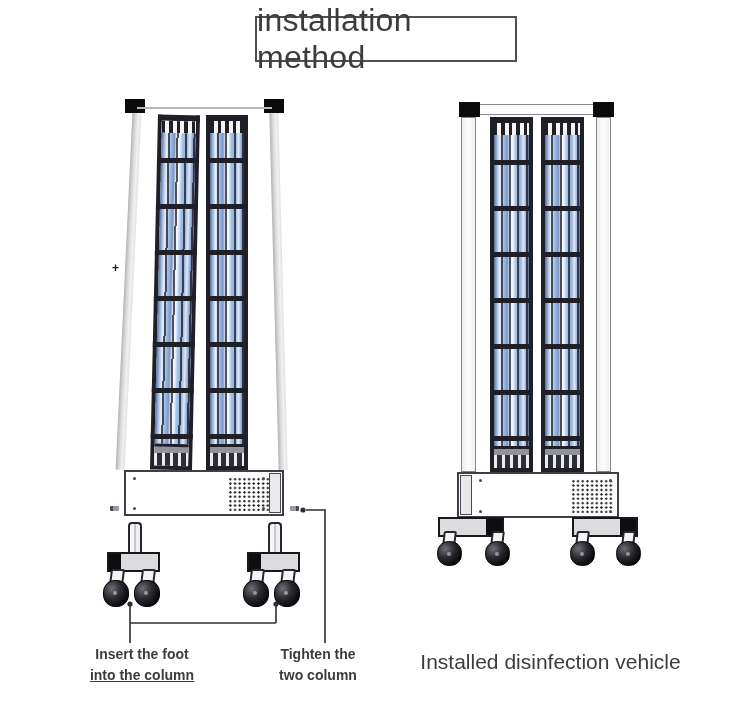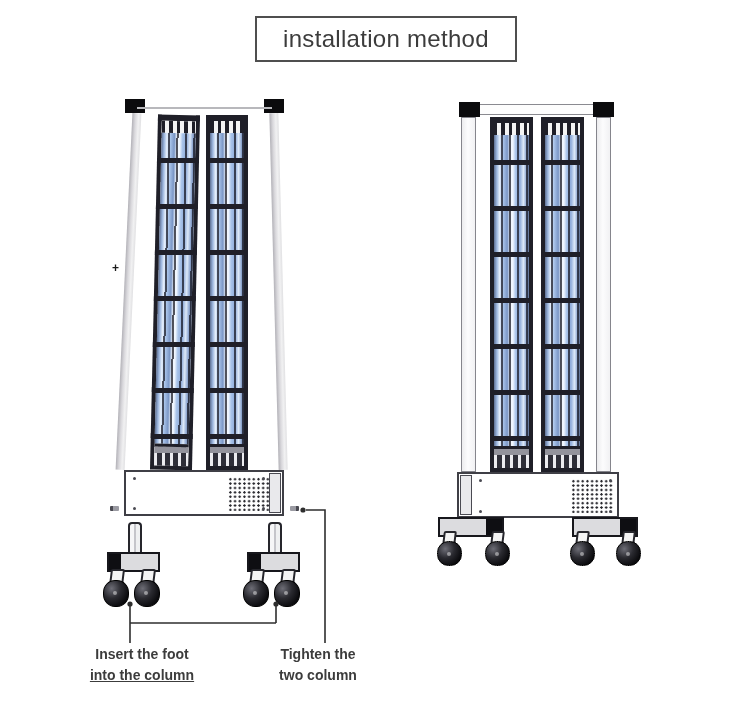--- a/index.html
+++ b/index.html
@@ -7,21 +7,21 @@
     position:relative; width:729px; height:705px; background:#fff; overflow:hidden;
     font-family:"Liberation Sans", sans-serif; color:var(--text,#3c3c3c);
   }
   .group {  }
 
   
   .title-box {
     position:absolute; left:255px; top:16px; width:262px; height:46px; box-sizing:border-box;
     border:2px solid var(--box-border,#4f4f4f);
     display:flex; align-items:center; justify-content:center;
-    font-size:24px; letter-spacing:0.3px; color:var(--text,#3c3c3c);
+    font-size:32px; letter-spacing:0.3px; color:var(--text,#3c3c3c);
   }
 
   
   .cap { position:absolute; width:20px; height:14px; background:#0b0b0d; }
   .col {
     position:absolute; width:9px;
     background:linear-gradient(90deg,#b3b2b8 0,#d9d8dc 35%,#f1f1f2 70%,#e1e1e3 100%);
   }
   .col-thick {
     position:absolute; width:15px; box-sizing:border-box;
@@ -249,14 +249,15 @@
   </svg>
 
   <div class="callout-label" style="left:62px; top:644px; width:160px;">
     <span style="display:block;">Insert the foot</span>
     <span style="display:block;text-decoration:underline;">into the column</span>
   </div>
   <div class="callout-label" style="left:248px; top:644px; width:140px;">
     <span style="display:block;">Tighten the</span>
     <span style="display:block;">two column</span>
   </div>
+  <div class="caption" style="left:398px; top:650px; width:305px;">Installed disinfection vehicle</div>
 
 </div>
 
 </body></html>

